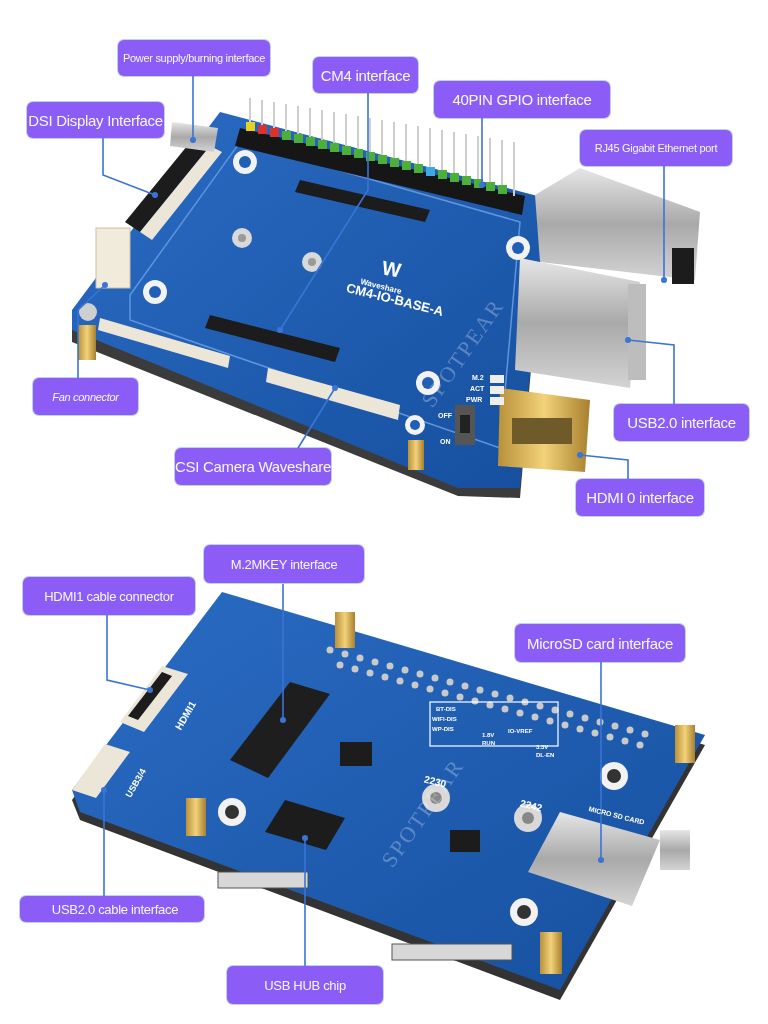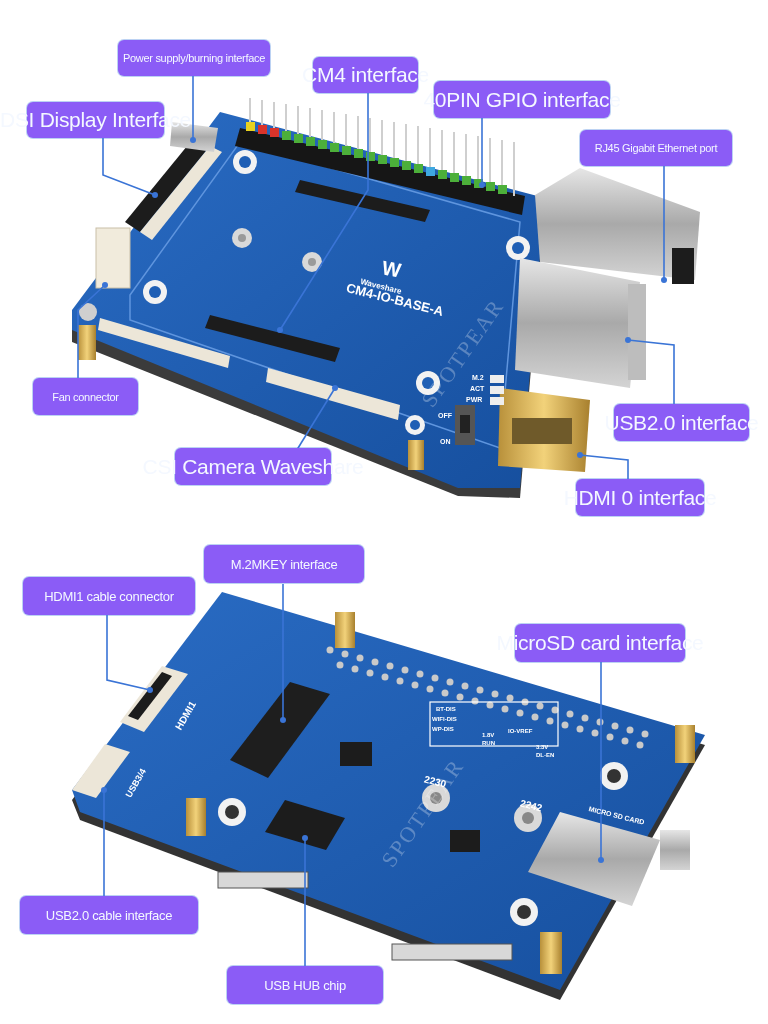--- a/index.html
+++ b/index.html
@@ -6,21 +6,21 @@
   body { width: 768px; height: 1024px; position: relative; overflow: hidden; font-family: "Liberation Sans", sans-serif; }
   .stage { position: absolute; left: 0; top: 0; width: 768px; height: 1024px; }
   svg.board { position: absolute; left: 0; top: 0; }
   .callout {
     position: absolute; background: #8b5cf6; color: #f4f8ff; border-radius: 6px;
     font-family: "Liberation Sans", sans-serif; font-weight: 400; letter-spacing: -0.3px;
     display: flex; align-items: center; justify-content: center; white-space: nowrap;
     box-shadow: 0 0 0 1px rgba(63,126,222,0.35);
   }
   .fs-s { font-size: 11px; }
-  .fs-m { font-size: 21px; }
+  .fs-m { font-size: 15px; }
   .fs-l { font-size: 13px; }
   .silk { position: absolute; color: #ffffff; font-family: "Liberation Sans", sans-serif; font-weight: 700; white-space: nowrap; }
   .wm { position: absolute; color: rgba(255,255,255,0.28); font-family: "Liberation Serif", serif; font-size: 22px; letter-spacing: 2px; white-space: nowrap; }
 </style>
 </head>
 <body>
 
 <div class="stage">
 
   <svg class="board" width="768" height="1024" viewBox="0 0 768 1024">
@@ -299,24 +299,24 @@
   <div class="silk" style="left:536px; top:752px; font-size:6px;">DL-EN</div>
 
   <div class="wm" style="left:400px; top:340px; transform:rotate(-55deg);">SPOTPEAR</div>
   <div class="wm" style="left:360px; top:800px; transform:rotate(-55deg);">SPOTPEAR</div>
 
   <div class="callout fs-s" style="left:118px; top:40px; width:152px; height:36px;">Power supply/burning interface</div>
   <div class="callout fs-m" style="left:313px; top:57px; width:105px; height:36px;">CM4 interface</div>
   <div class="callout fs-m" style="left:27px; top:102px; width:137px; height:36px;">DSI Display Interface</div>
   <div class="callout fs-m" style="left:434px; top:81px; width:176px; height:37px;">40PIN GPIO interface</div>
   <div class="callout fs-s" style="left:580px; top:130px; width:152px; height:36px;">RJ45 Gigabit Ethernet port</div>
-  <div class="callout fs-s" style="left:33px; top:378px; width:105px; height:37px;">Fan connector</div>
+  <div class="callout fs-s" style="left:33px; top:378px; width:105px; height:37px;font-style:italic;">Fan connector</div>
   <div class="callout fs-m" style="left:614px; top:404px; width:135px; height:37px;border-radius:6px;">USB2.0 interface</div>
   <div class="callout fs-m" style="left:175px; top:448px; width:156px; height:37px;">CSI Camera Waveshare</div>
   <div class="callout fs-m" style="left:576px; top:479px; width:128px; height:37px;">HDMI 0 interface</div>
 
   <div class="callout fs-l" style="left:204px; top:545px; width:160px; height:38px;">M.2MKEY interface</div>
   <div class="callout fs-l" style="left:23px; top:577px; width:172px; height:38px;">HDMI1 cable connector</div>
   <div class="callout fs-m" style="left:515px; top:624px; width:170px; height:38px;">MicroSD card interface</div>
-  <div class="callout fs-l" style="left:20px; top:896px; width:178px; height:38px;">USB2.0 cable interface</div>
+  <div class="callout fs-l" style="left:20px; top:896px; width:178px; height:26px;padding-left:6px;">USB2.0 cable interface</div>
   <div class="callout fs-l" style="left:227px; top:966px; width:156px; height:38px;">USB HUB chip</div>
 
 </div>
 
 </body></html>

